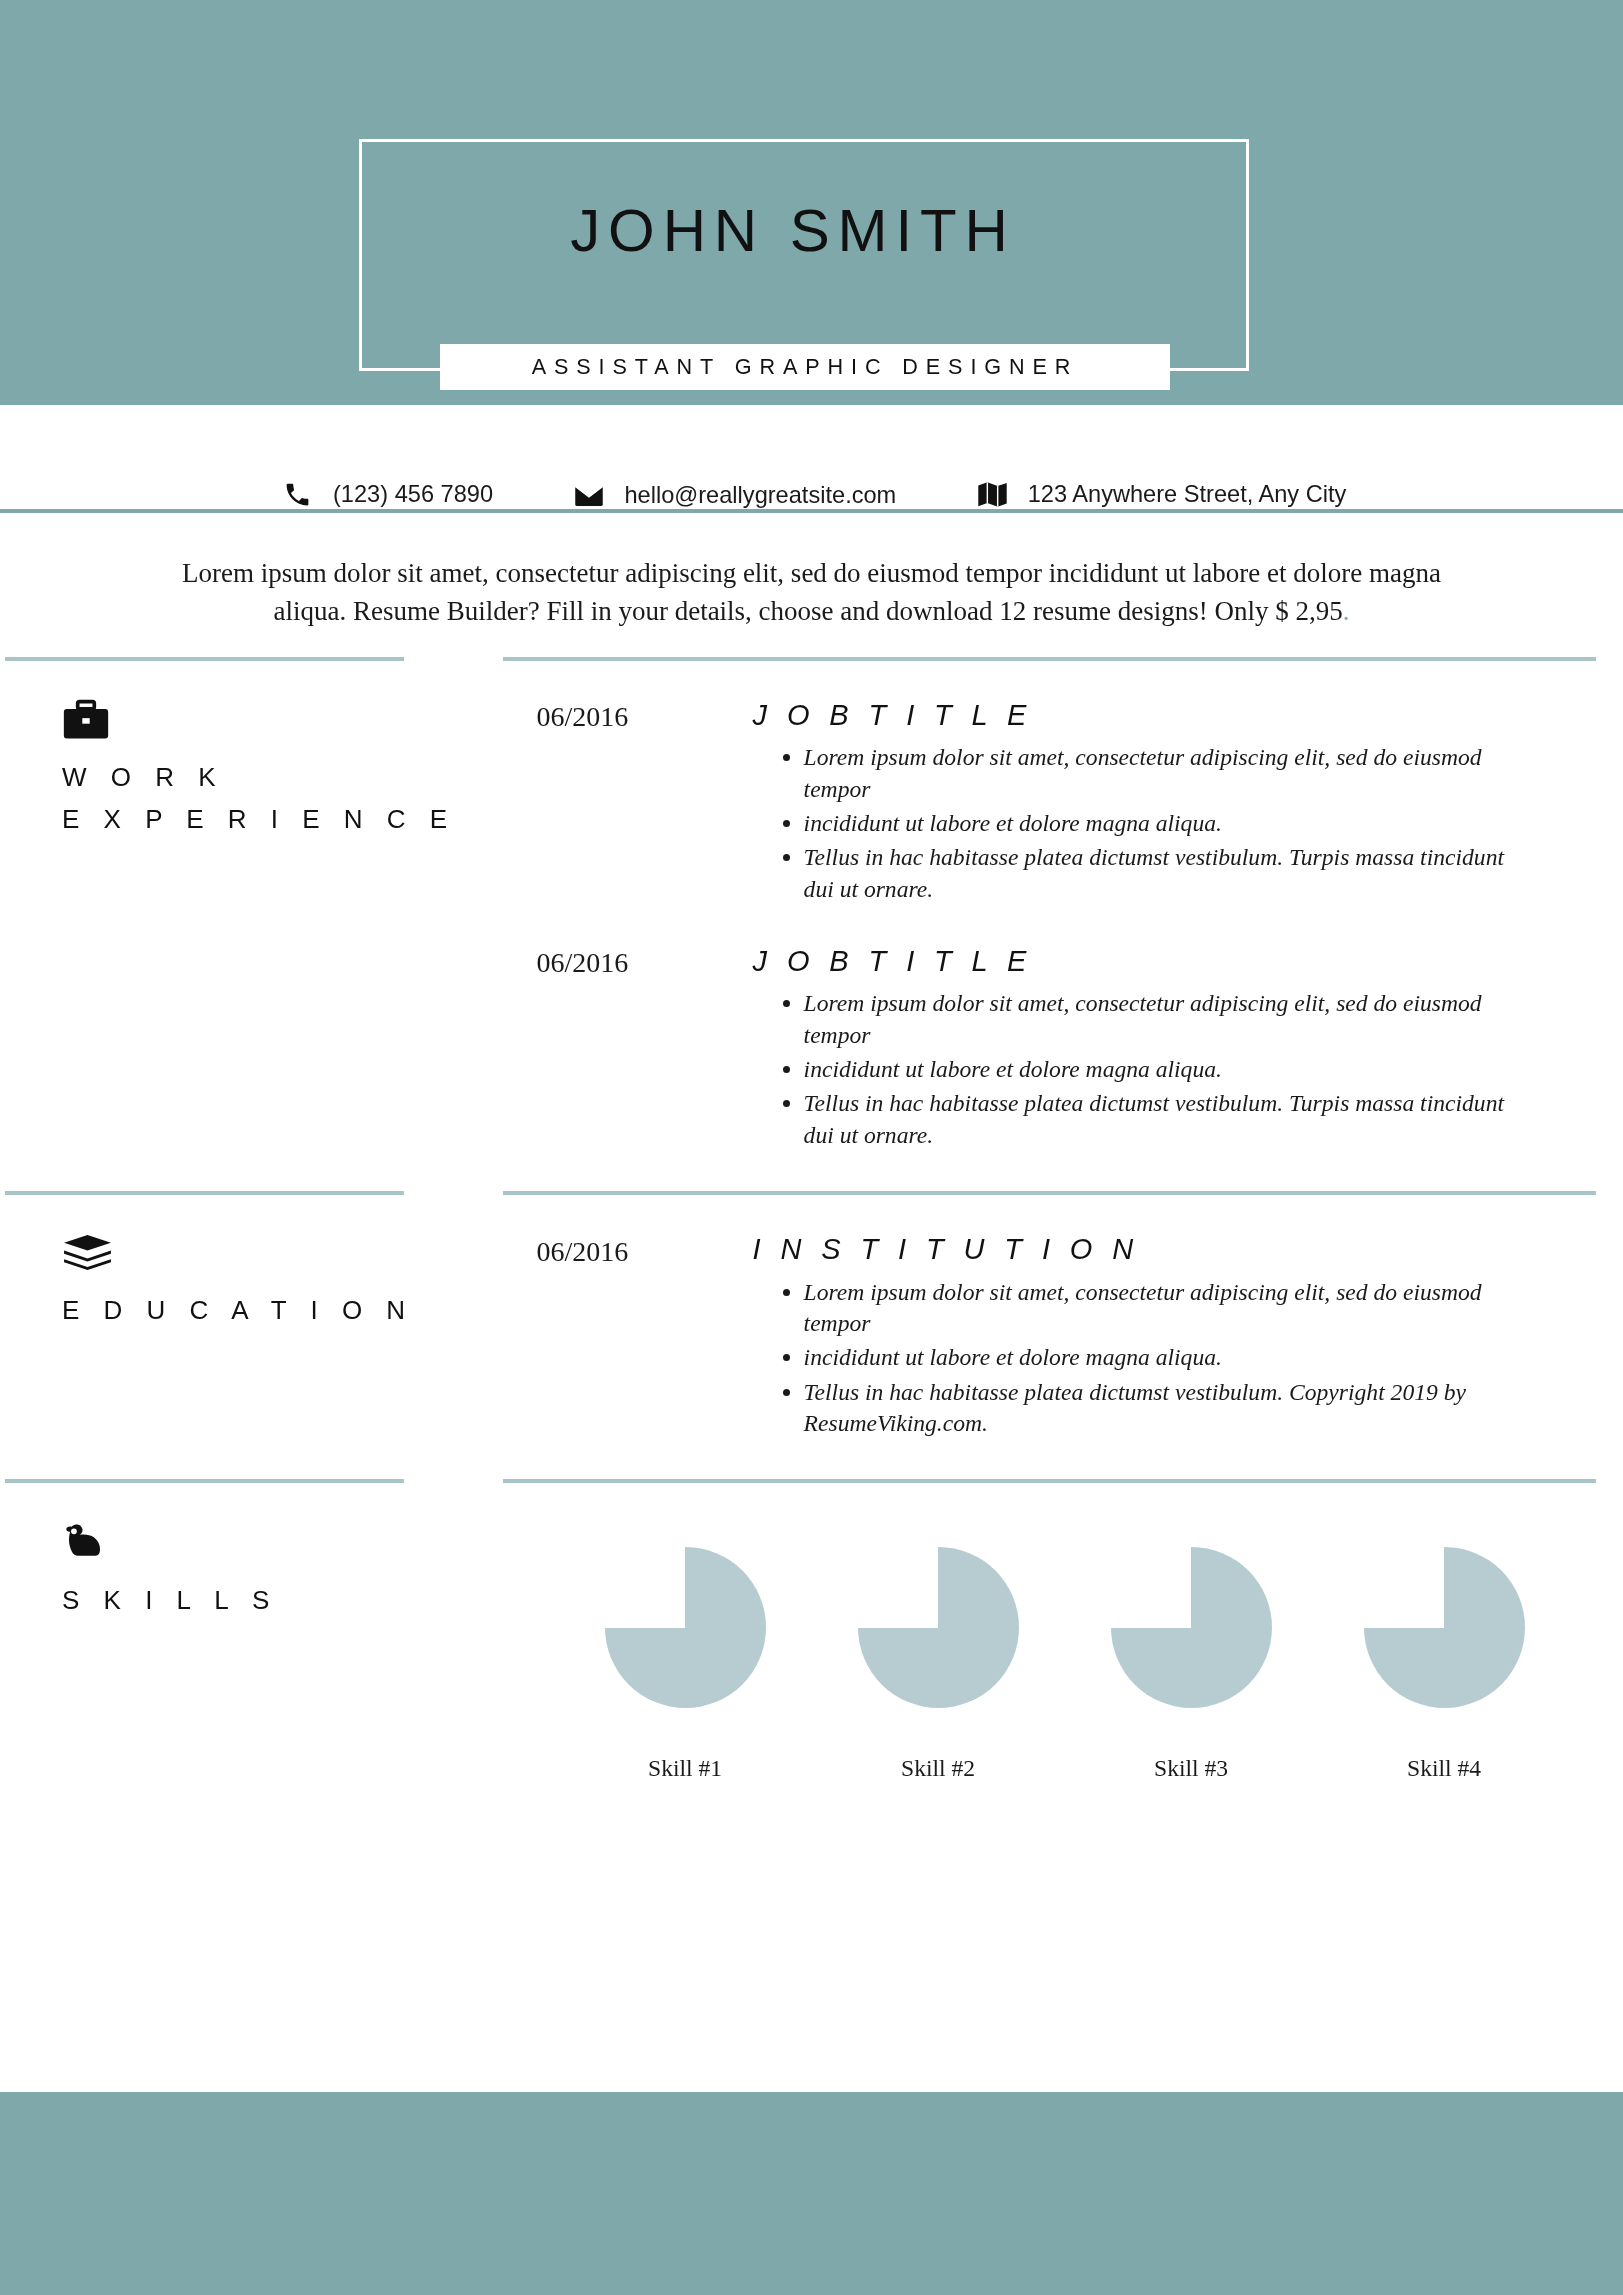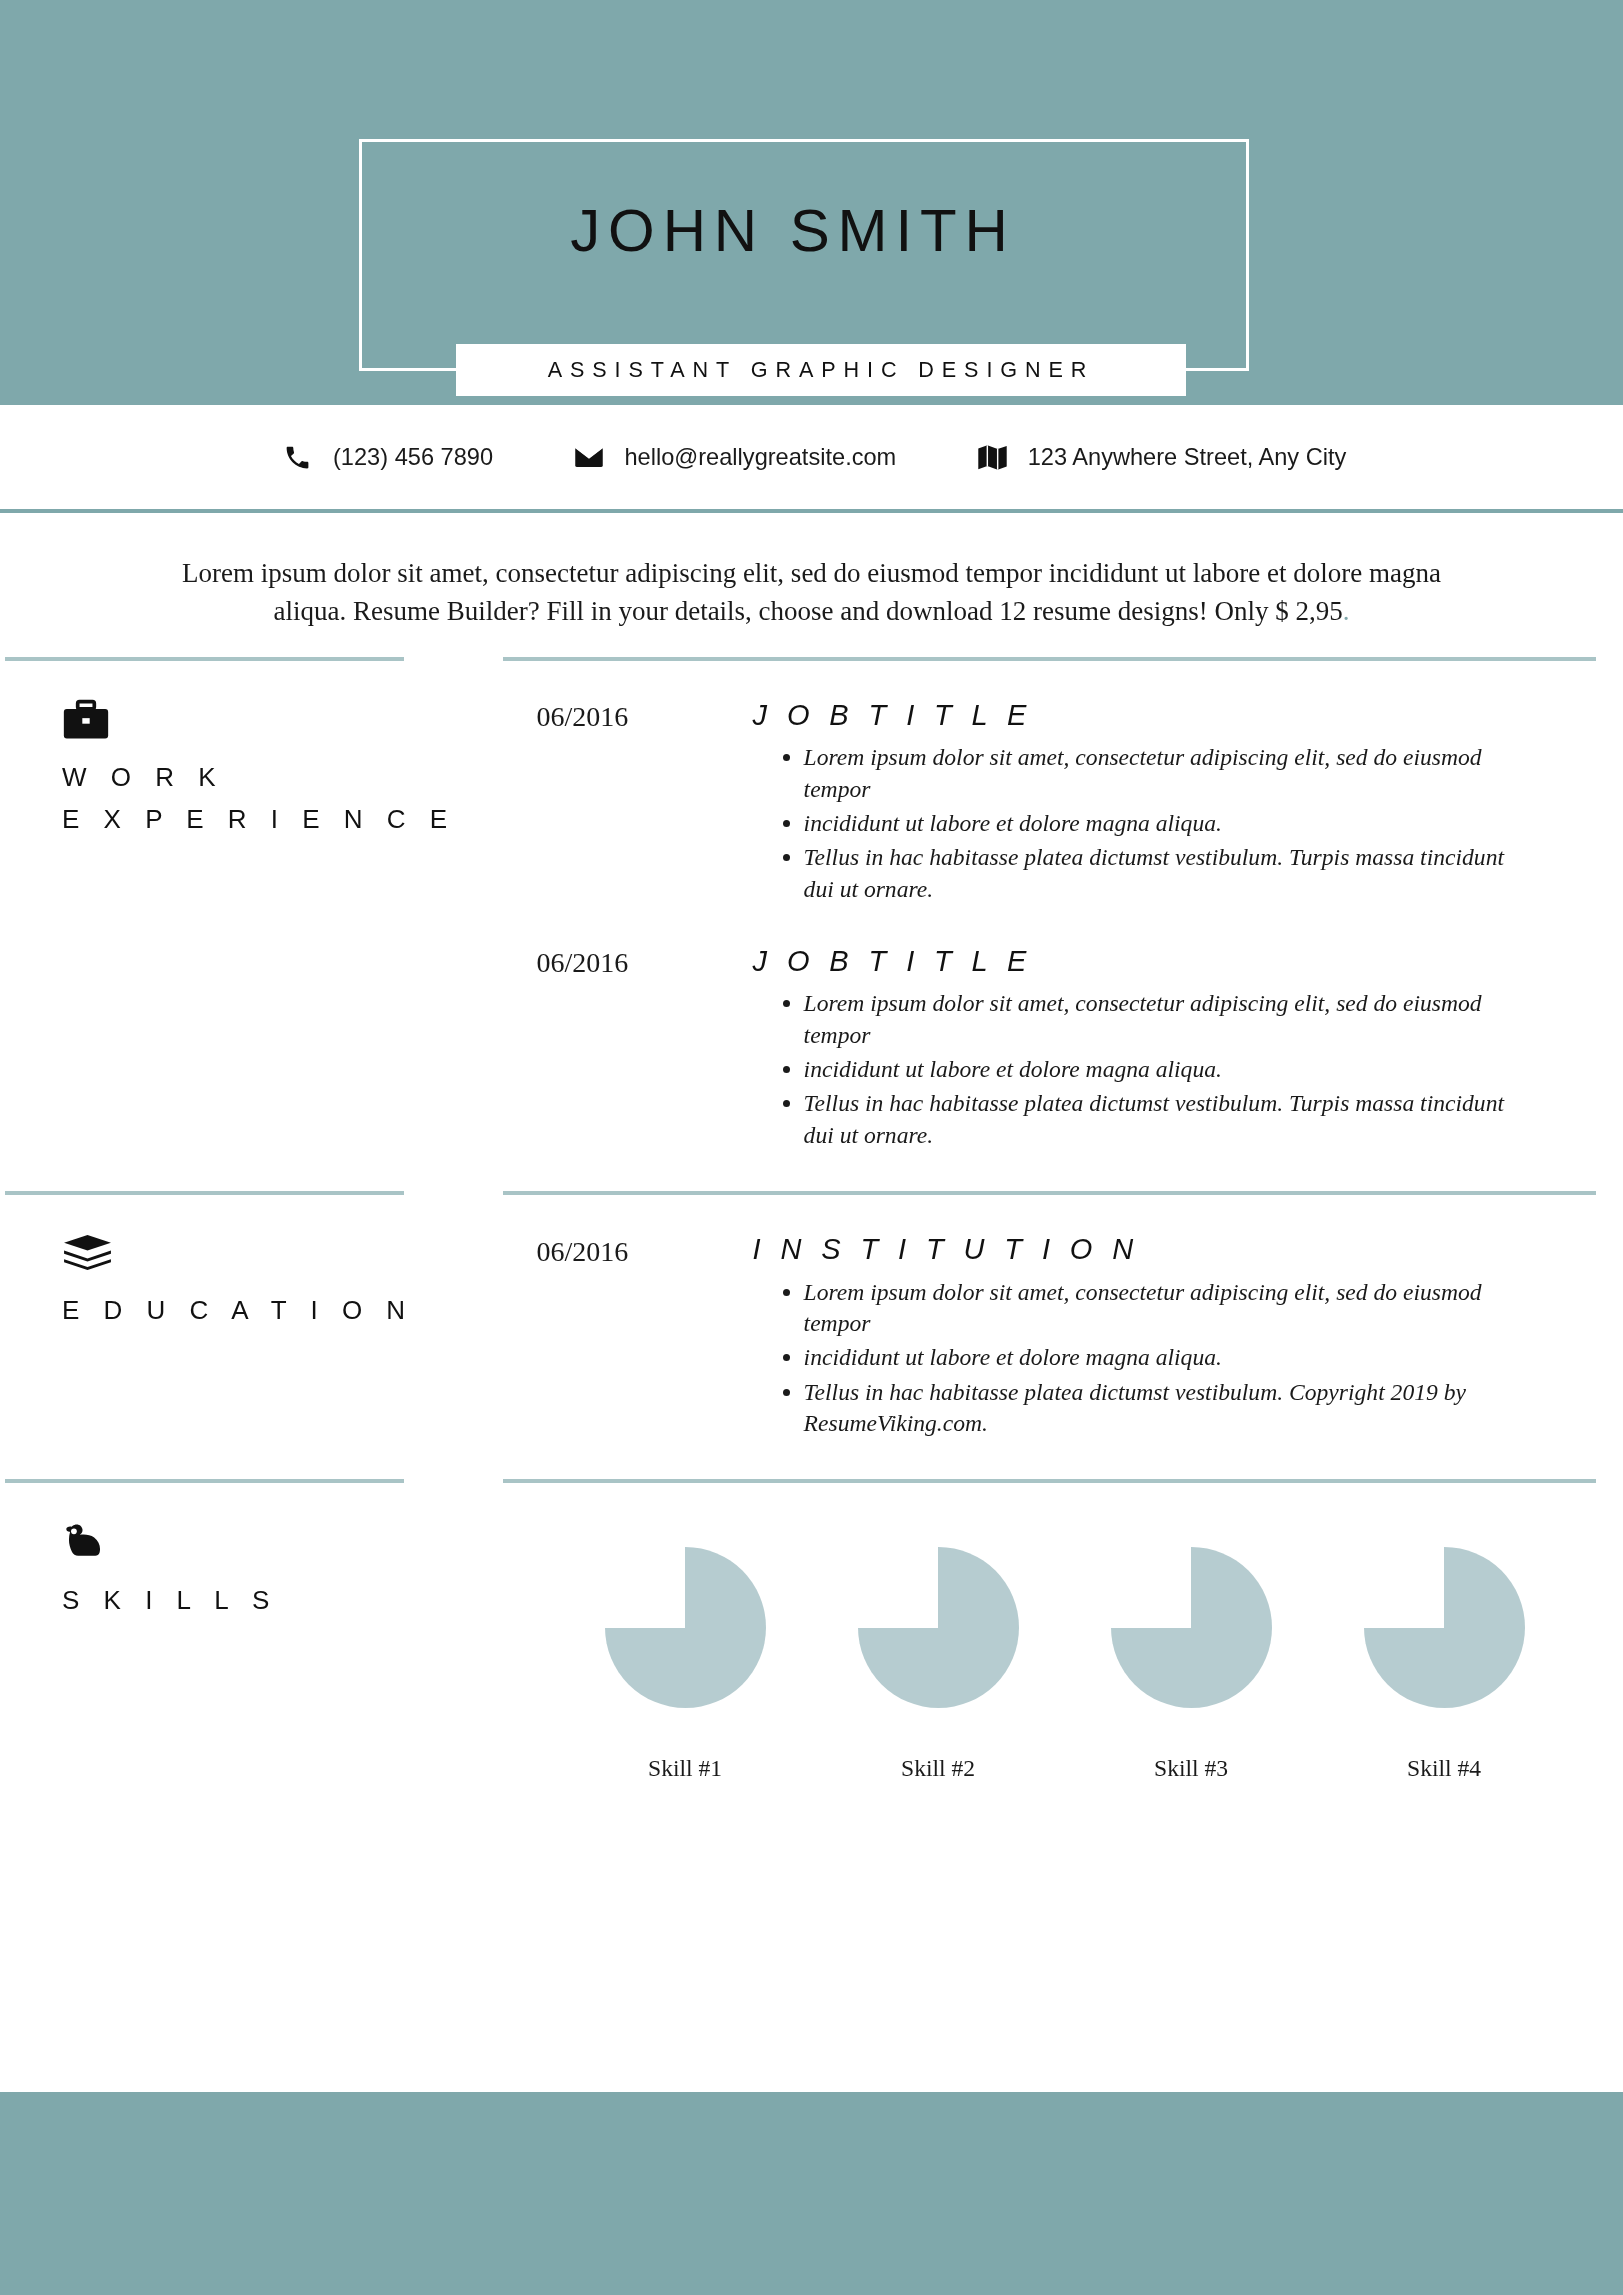--- a/index.html
+++ b/index.html
@@ -39,42 +39,42 @@
     width: 868px;
     text-align: center;
     font-size: 60px;
     letter-spacing: 7.9px;
     font-weight: 400;
     color: #111111;
     font-family: "Liberation Sans", sans-serif;
   }
   .title-ribbon {
     position: absolute;
-    left: 456px;
+    left: 440px;
     top: 344px;
     width: 730px;
-    height: 52px;
+    height: 46px;
     background: #ffffff;
     display: flex;
     align-items: center;
     justify-content: center;
   }
   .title-ribbon span {
     font-size: 21.6px;
     letter-spacing: 7.9px;
     color: #111111;
   }
 
   
   .contact-bar {
     height: 108px;
     width: 100%;
     background: #ffffff;
     display: flex;
-    align-items: center;
+    align-items: flex-end;
     justify-content: center;
     gap: 8px;
     border-bottom: 4.6px solid #7fa8ab;
     box-sizing: border-box;
   }
   .contact-item {
     display: flex;
     align-items: center;
     font-size: 23.6px;
     color: #1a1a1a;

